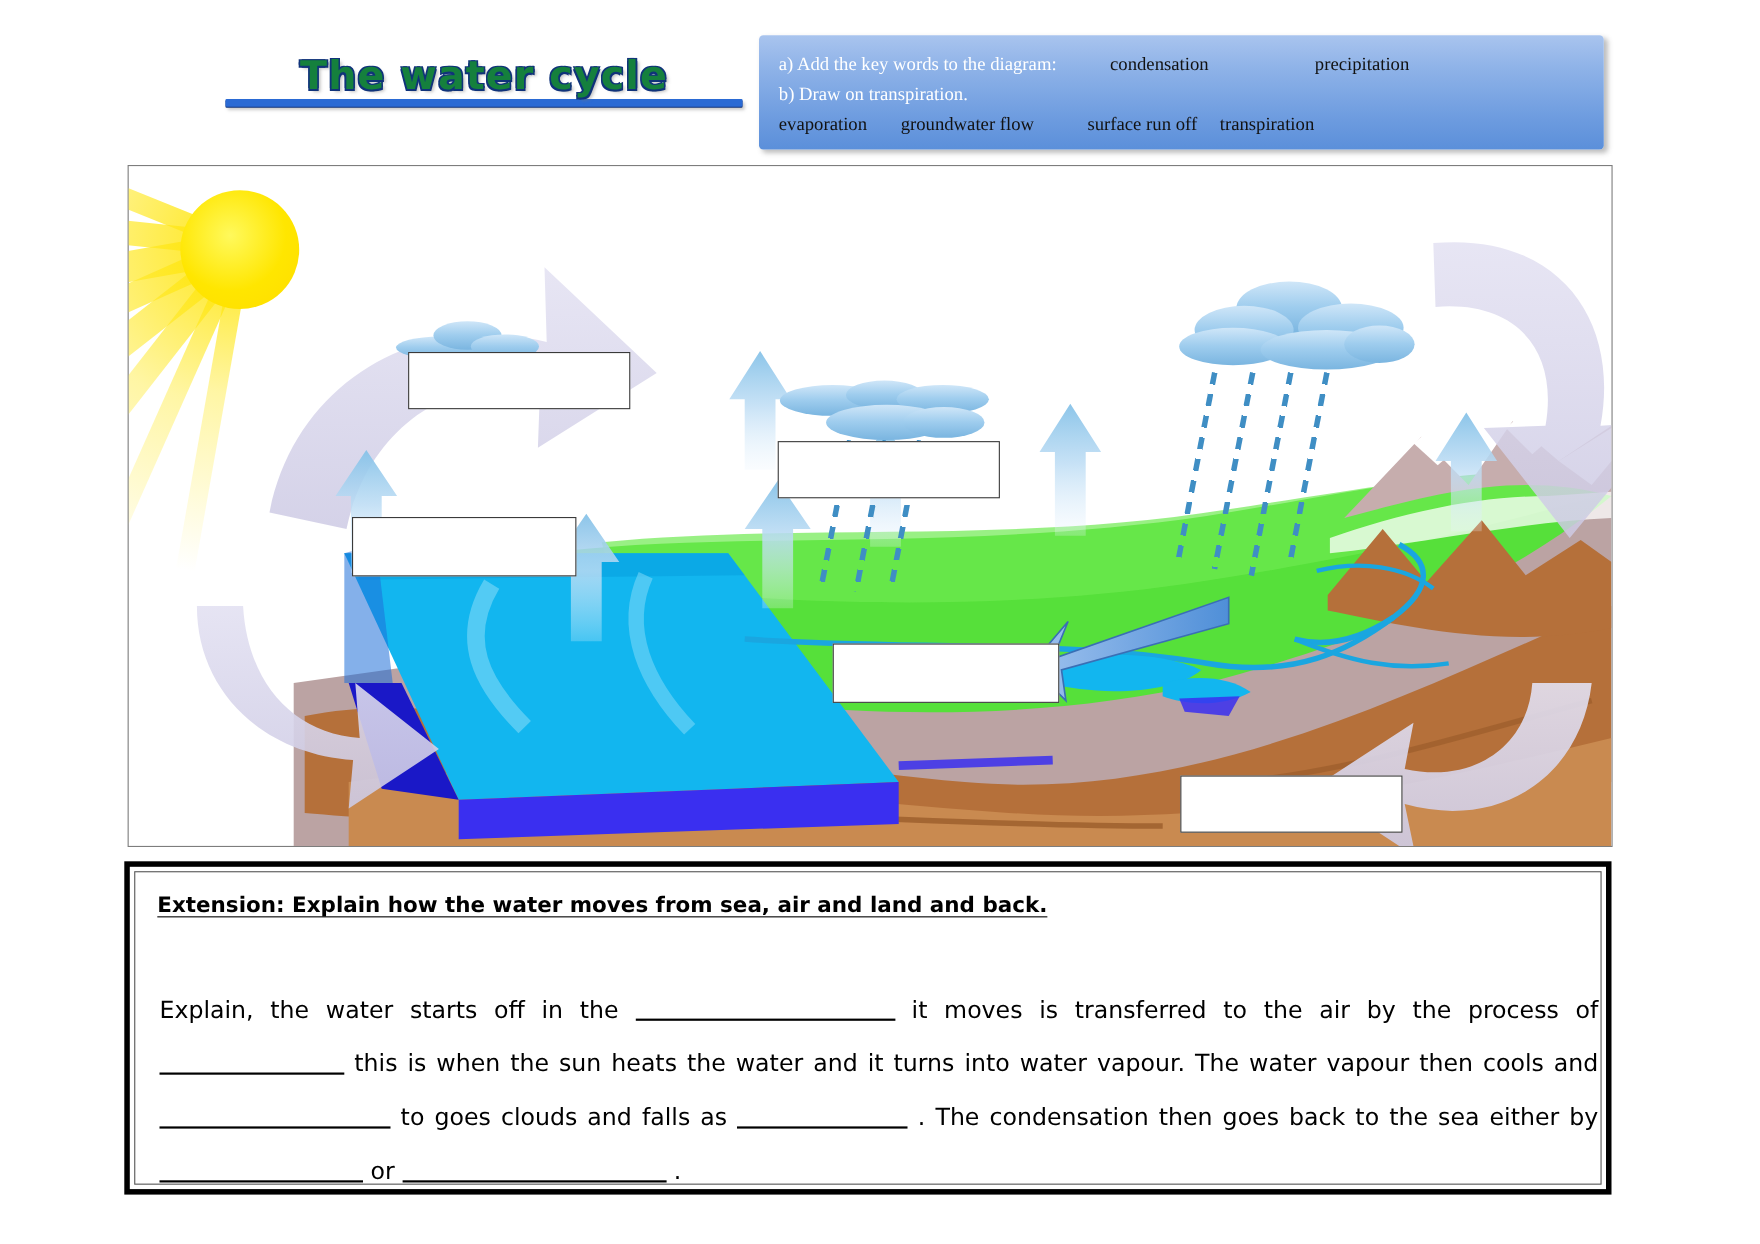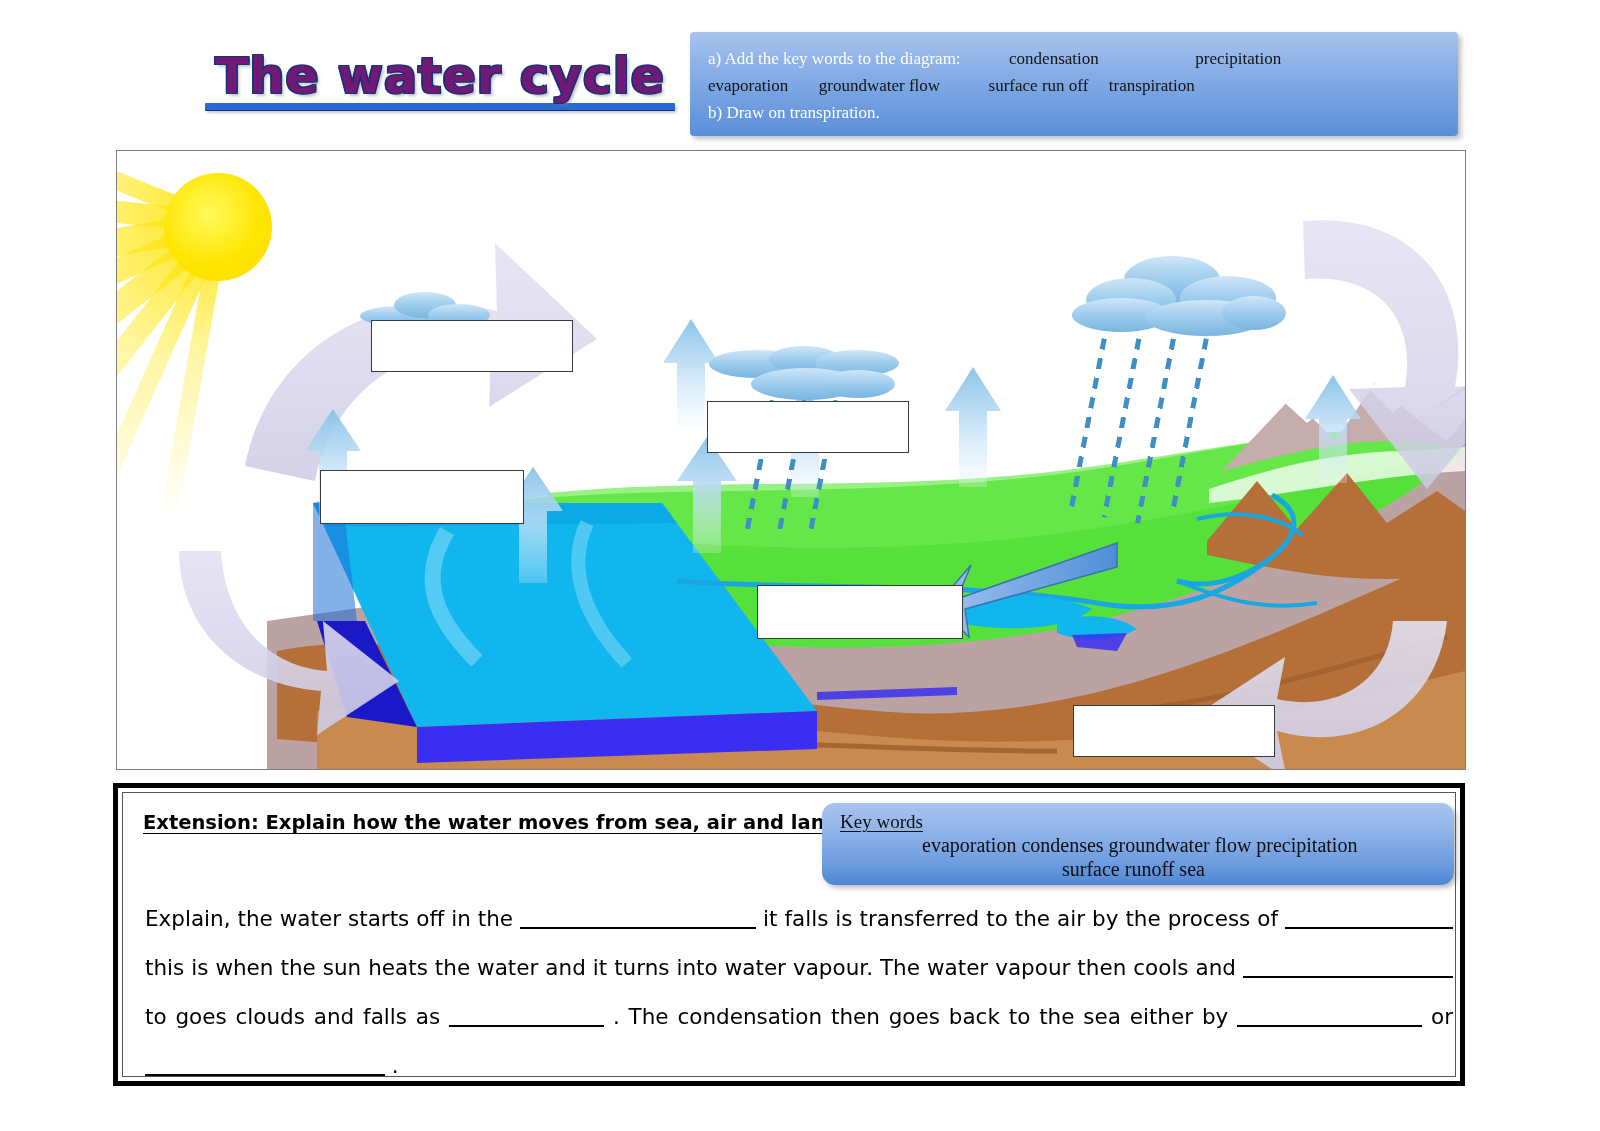--- a/index.html
+++ b/index.html
@@ -10,23 +10,23 @@
     position:relative;
     overflow:hidden;
   }
 
   
   .title-wrap{
     position:absolute; left:205px; top:52px; width:470px; text-align:center;
   }
   .title{
     font-family:"DejaVu Sans", sans-serif;
-    font-size:49px;
+    font-size:36px;
     font-weight:bold;
-    color:#701a75;
+    color:#15803d;
     letter-spacing:1px;
     text-shadow:
        -1.4px -1.4px 0 #10337a,
         1.4px -1.4px 0 #10337a,
        -1.4px  1.4px 0 #10337a,
         1.4px  1.4px 0 #10337a,
         3px 3px 3px rgba(120,120,120,.45);
     line-height:1.0;
     white-space:nowrap;
   }
@@ -177,30 +177,30 @@
 
 <div class="instruction-box">
   <div class="instr-line">
     <span class="instr-white">a) Add the key words to the diagram:</span>
     <span class="sp-lg"></span>
     <span class="instr-dark">condensation</span>
     <span class="sp-xl"></span>
     <span class="instr-dark">precipitation</span>
   </div>
   <div class="instr-line">
+    <span class="instr-white">b) Draw on transpiration.</span>
+  </div>
+  <div class="instr-line">
     <span class="instr-dark">evaporation</span>
     <span class="sp-md"></span>
     <span class="instr-dark">groundwater flow</span>
     <span class="sp-lg"></span>
     <span class="instr-dark">surface run off</span>
     <span class="sp-sm"></span>
     <span class="instr-dark">transpiration</span>
-  </div>
-  <div class="instr-line">
-    <span class="instr-white">b) Draw on transpiration.</span>
   </div>
 </div>
 
 <div class="diagram">
   <div class="scene">
 
     <div>
       <div class="ray r1"></div>
       <div class="ray r2"></div>
       <div class="ray r3"></div>
@@ -354,30 +354,25 @@
     <div class="abox" style="left:956px;top:554px;width:200px;height:50px;"></div>
 
   </div>
 </div>
 
 <div class="ext-panel">
   <div class="ext-inner">
 
     <div class="ext-head">Extension: Explain how the water moves from sea, air and land and back.</div>
 
-    <div class="keywords-box">
-      <div class="kw-title">Key words</div>
-      <div class="kw-row r1">evaporation   condenses  groundwater flow       precipitation</div>
-      <div class="kw-row r2">surface runoff     sea</div>
-    </div>
 
     <div class="para">
       <span>Explain, the water starts off in the</span>
       <span class="blank b-1"></span>
-      <span>it falls is transferred to the air by the process of</span>
+      <span>it moves is transferred to the air by the process of</span>
       <span class="blank b-2"></span>
       <span>this is when the sun heats the water and it turns into water vapour. The water vapour then cools and</span>
       <span class="blank b-3"></span>
       <span>to goes clouds and falls as</span>
       <span class="blank b-4"></span>
       <span>. The condensation then goes back to the sea either by</span>
       <span class="blank b-5"></span>
       <span>or</span>
       <span class="blank b-6"></span>
       <span>.</span>

